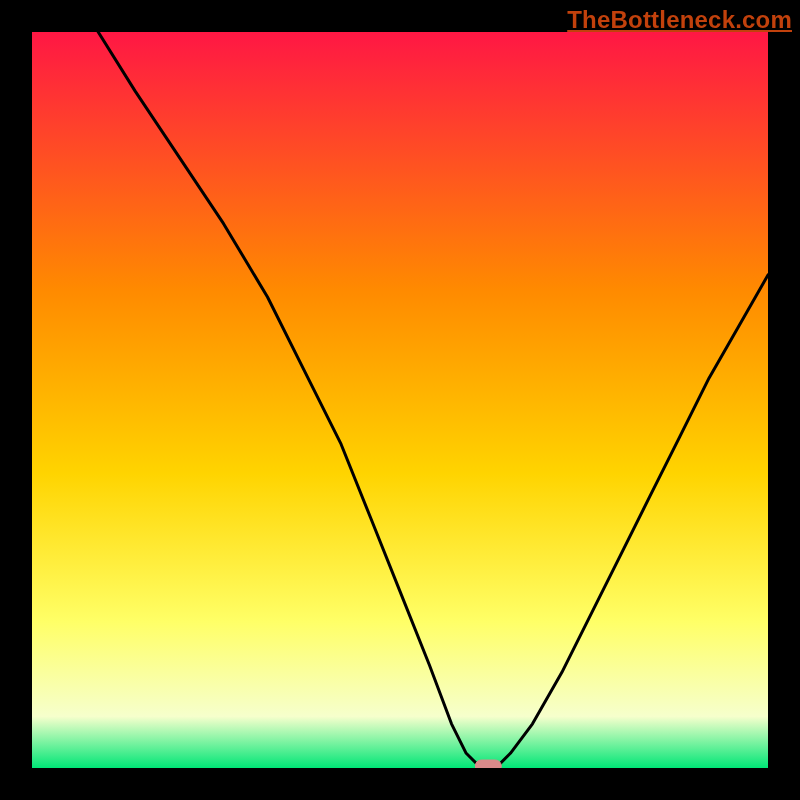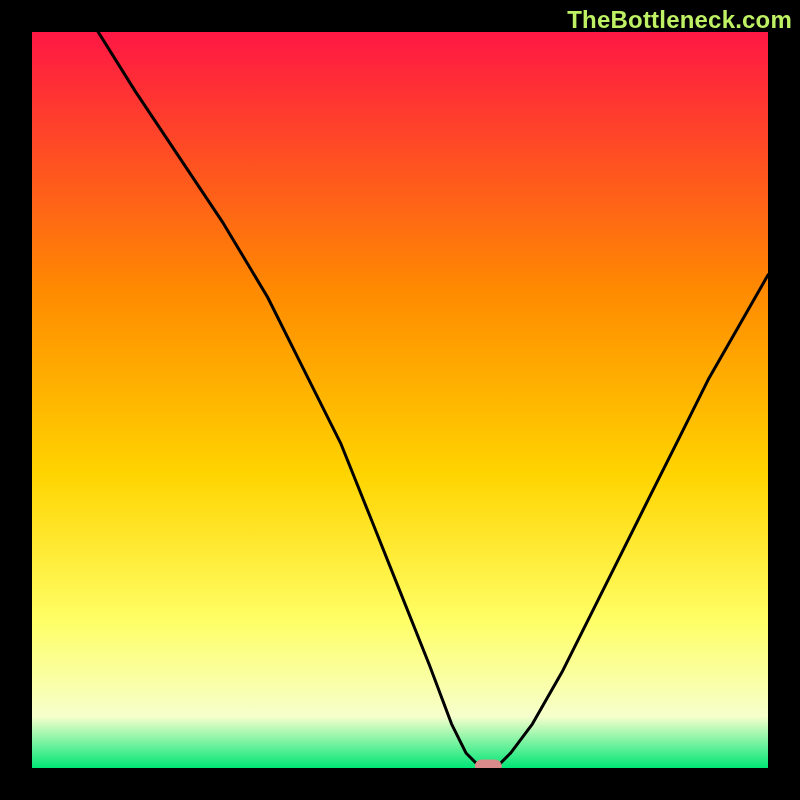--- a/index.html
+++ b/index.html
@@ -23,23 +23,24 @@
     width: 736px;
     height: 736px;
   }
   .watermark {
     position: absolute;
     top: 6px;
     right: 8px;
     font-family: Arial, Helvetica, sans-serif;
     font-size: 24px;
     font-weight: 600;
-    color: #bef264;
+    color: #c2410c;
     letter-spacing: 0.2px;
     user-select: none;
+    text-decoration: underline;
   }
 </style>
 </head>
 <body>
 <div class="outer">
 
   <svg class="plot" viewBox="0 0 736 736" preserveAspectRatio="none">
     <defs>
       <linearGradient id="bg-grad" x1="0" y1="0" x2="0" y2="1">
         <stop id="g0" offset="0%" stop-color="#ff1744"></stop>

